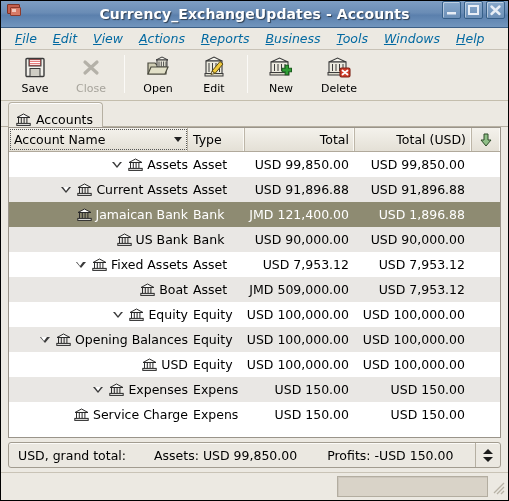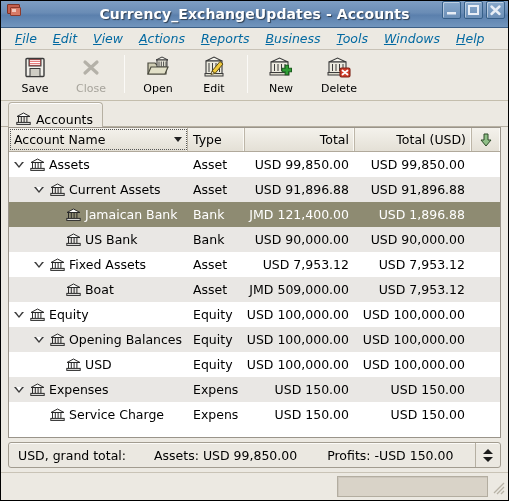--- a/index.html
+++ b/index.html
@@ -106,21 +106,21 @@
     background: #ece9e2;
     position: relative;
     padding-left: 7px;
     display: flex; align-items: flex-end;
   }
   .tabstrip:after {
     content: ""; position: absolute; left: 0; right: 0; bottom: 0;
     height: 1px; background: #b6b0a2;
   }
   .tab {
-    height: 25px; display: flex; align-items: flex-start; gap: 5px;
+    height: 25px; display: flex; align-items: flex-end; gap: 5px;
     padding: 9px 9px 0 7px;
     background: #ece9e2;
     border: 1px solid #b6b0a2;
     border-bottom: none;
     border-radius: 4px 4px 0 0;
     font-size: 12.5px; color: #000;
     position: relative; z-index: 2;
     box-shadow: inset 0 1px 0 #fff;
   }
 
@@ -172,21 +172,21 @@
     display: flex; height: 25px; align-items: center;
     font-size: 12.5px; color: #000;
   }
   .row.odd  { background: #ffffff; }
   .row.even { background: #e9e7e4; }
   .row.sel  { background: #8e8b72; color: #fff; }
 
   .c-name {
     width: 179px; flex: 0 0 179px;
     display: flex; align-items: center; gap: 4px;
-    padding-left: 4px; white-space: nowrap; overflow: hidden;
+    padding-left: 4px; white-space: nowrap; overflow: hidden; justify-content: flex-end;
   }
   .c-type {
     width: 57px; flex: 0 0 57px; padding-left: 5px;
     white-space: nowrap; overflow: hidden;
   }
   .c-total {
     width: 110px; flex: 0 0 110px; text-align: right;
     padding-right: 6px; white-space: nowrap; overflow: hidden;
   }
   .c-totalusd {

